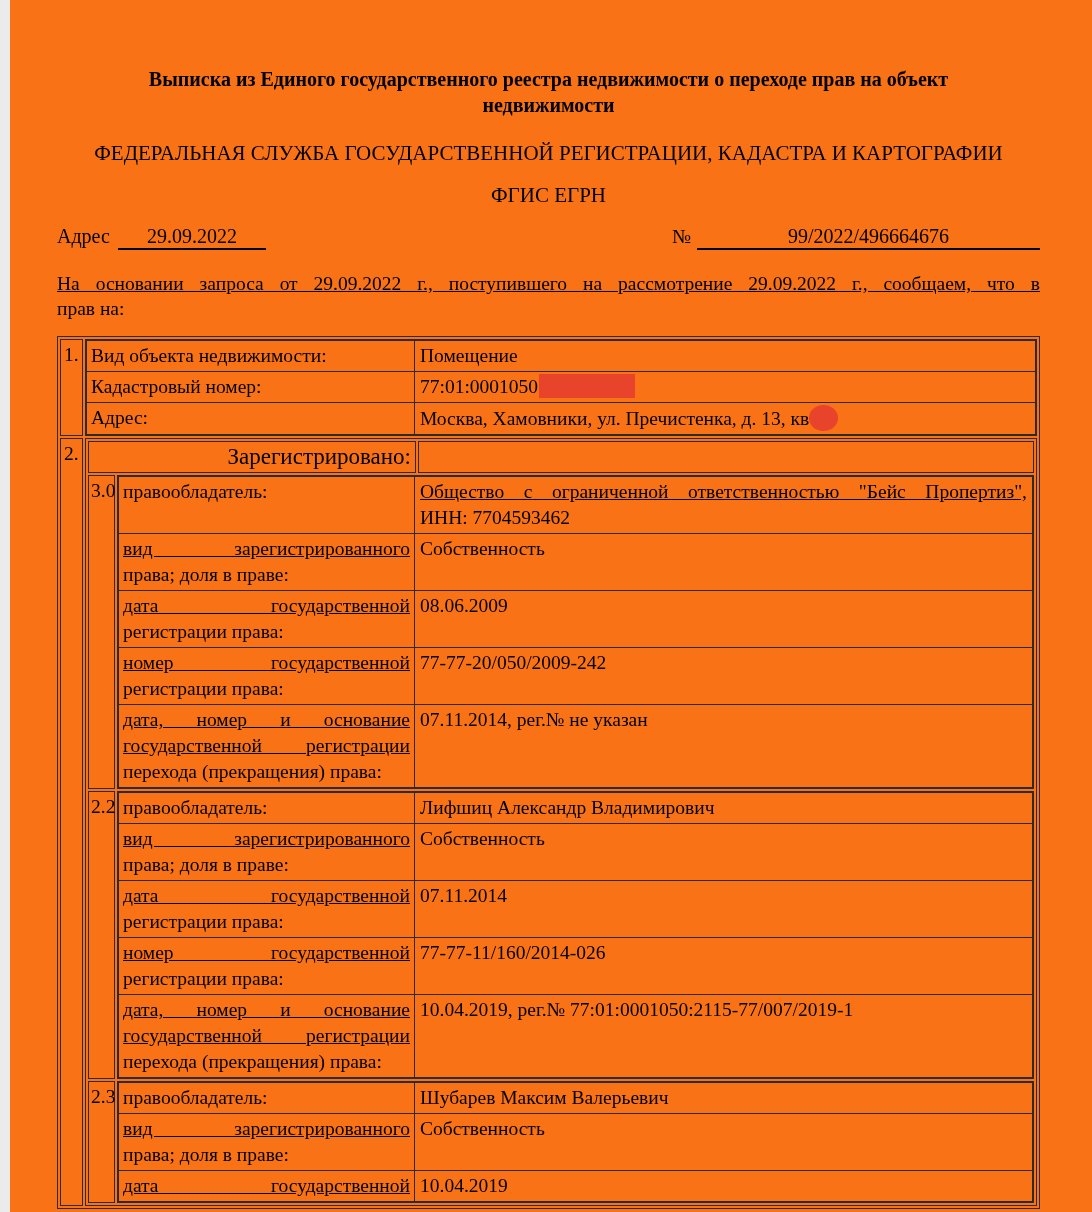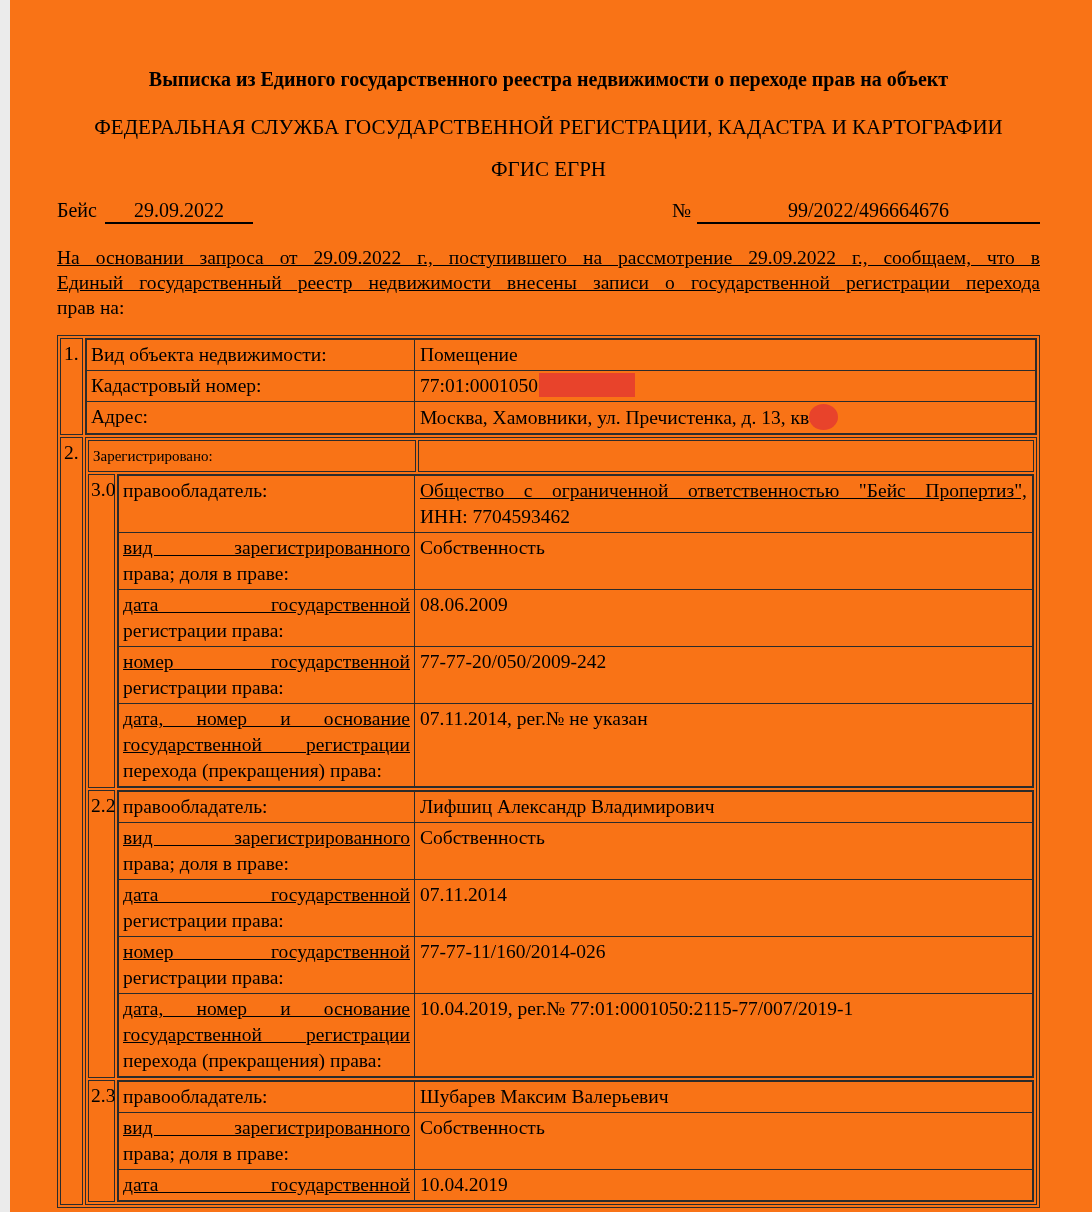--- a/index.html
+++ b/index.html
@@ -44,21 +44,21 @@
   .grid { border-collapse: collapse; width: 100%; table-layout: fixed; }
   .cell { border: 1px solid #2b2b2b; vertical-align: top; }
   .nopad { padding: 0; }
   td.num { padding: 2px 1px 2px 3px; font-size: 19.5px; line-height: 26px; }
   td.subnum { padding: 2px 0 2px 2px; font-size: 19.5px; line-height: 26px; }
   .grid td {
     border: 1px solid #2b2b2b; vertical-align: top;
     font-size: 19.5px; line-height: 26px; padding: 2px 5px;
   }
   .grid td.lab { padding: 2px 4px; }
-  td.zlabel { padding: 2px 4px; font-size: 15px; line-height: 26px; }
+  td.zlabel { padding: 2px 4px; font-size: 23px; line-height: 26px; text-align: right; }
   td.zvalue { }
 
   
   .redact-rect {
     display: inline-block; width: 96px; height: 24px;
     background: #e8432b; vertical-align: -5px; margin-left: 1px;
   }
   .redact-oval {
     display: inline-block; width: 29px; height: 26px; border-radius: 50%;
     background: #e8432b; vertical-align: -6px;
@@ -67,36 +67,36 @@
 </head>
 <body>
 
 <div class="page">
   <div class="edge-strip"></div>
 
   <div class="content">
 
     <div class="title">
       <div>Выписка из Единого государственного реестра недвижимости о переходе прав на объект</div>
+      <div>недвижимости</div>
     </div>
     <div class="agency">ФЕДЕРАЛЬНАЯ СЛУЖБА ГОСУДАРСТВЕННОЙ РЕГИСТРАЦИИ, КАДАСТРА И КАРТОГРАФИИ</div>
     <div class="system">ФГИС ЕГРН</div>
 
     <div class="meta-row">
-      <span class="meta-label">Бейс</span>
+      <span class="meta-label">Адрес</span>
       <span class="u u-date">29.09.2022</span>
       <span class="right-group">
         <span class="meta-label">№</span>
         <span class="u u-num">99/2022/496664676</span>
       </span>
     </div>
 
     <div class="intro">
       <div class="jl">На основании запроса от 29.09.2022 г., поступившего на рассмотрение 29.09.2022 г., сообщаем, что в</div>
-      <div class="jl">Единый государственный реестр недвижимости внесены записи о государственной регистрации перехода</div>
       <div>прав на:</div>
     </div>
 
     <div class="tbl-wrap">
       <table class="spaced">
         <colgroup>
             <col style="width:23px">
             <col>
           </colgroup>
 

